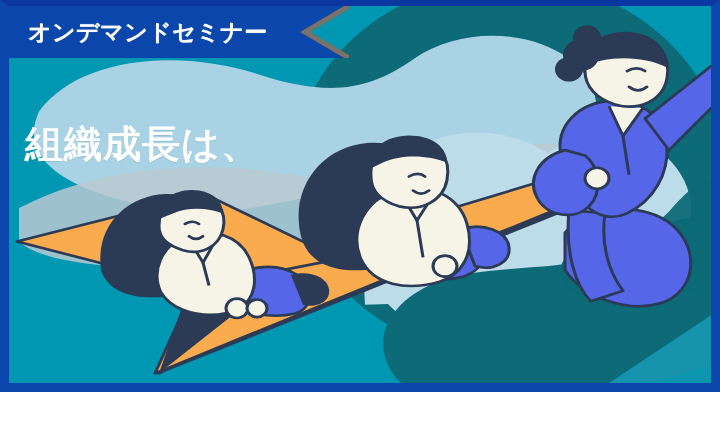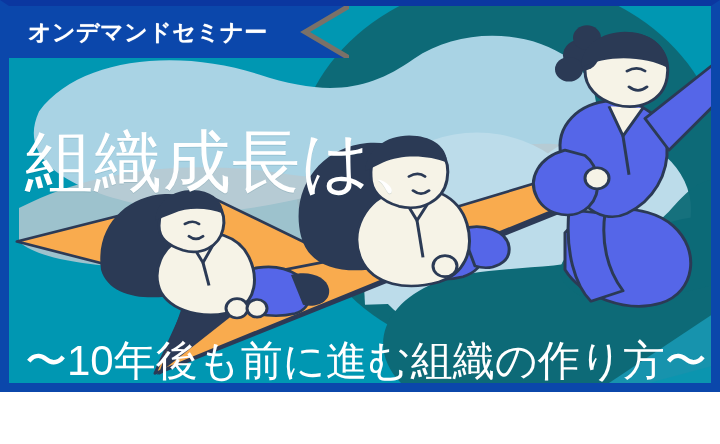--- a/index.html
+++ b/index.html
@@ -64,23 +64,23 @@
     text-shadow: 0 0 1px rgba(255,255,255,0.45);
   }
 
   
   .headline {
     position: absolute;
     left: 16px;
     top: 116px;
     z-index: 5;
     color: #ffffff;
-    font-size: 68px;
+    font-size: 38px;
     line-height: 1.17;
-    font-weight: 400;
+    font-weight: 700;
     letter-spacing: 1px;
     white-space: nowrap;
     text-shadow: 0 1px 0 rgba(0,70,90,0.12);
   }
   .headline-line { display: block; }
 
   
   .subtitle {
     position: absolute;
     left: 16px;
@@ -267,15 +267,14 @@
       <path d="M0 0 L 340 0 L 296 26 L 340 52 L 0 52 Z" fill="#0b47ab"></path>
       <path d="M340 0 L 296 26 L 340 52" fill="none" stroke="#7a7168" stroke-width="5"></path>
     </svg>
     <div class="ribbon-label">オンデマンドセミナー</div>
   </div>
 
   <div class="headline">
     <span class="headline-line">組織成長は、</span>
   </div>
 
-  <div class="subtitle">〜10年後も前に進む組織の作り方〜</div>
 
 </div>
 
 </body></html>

